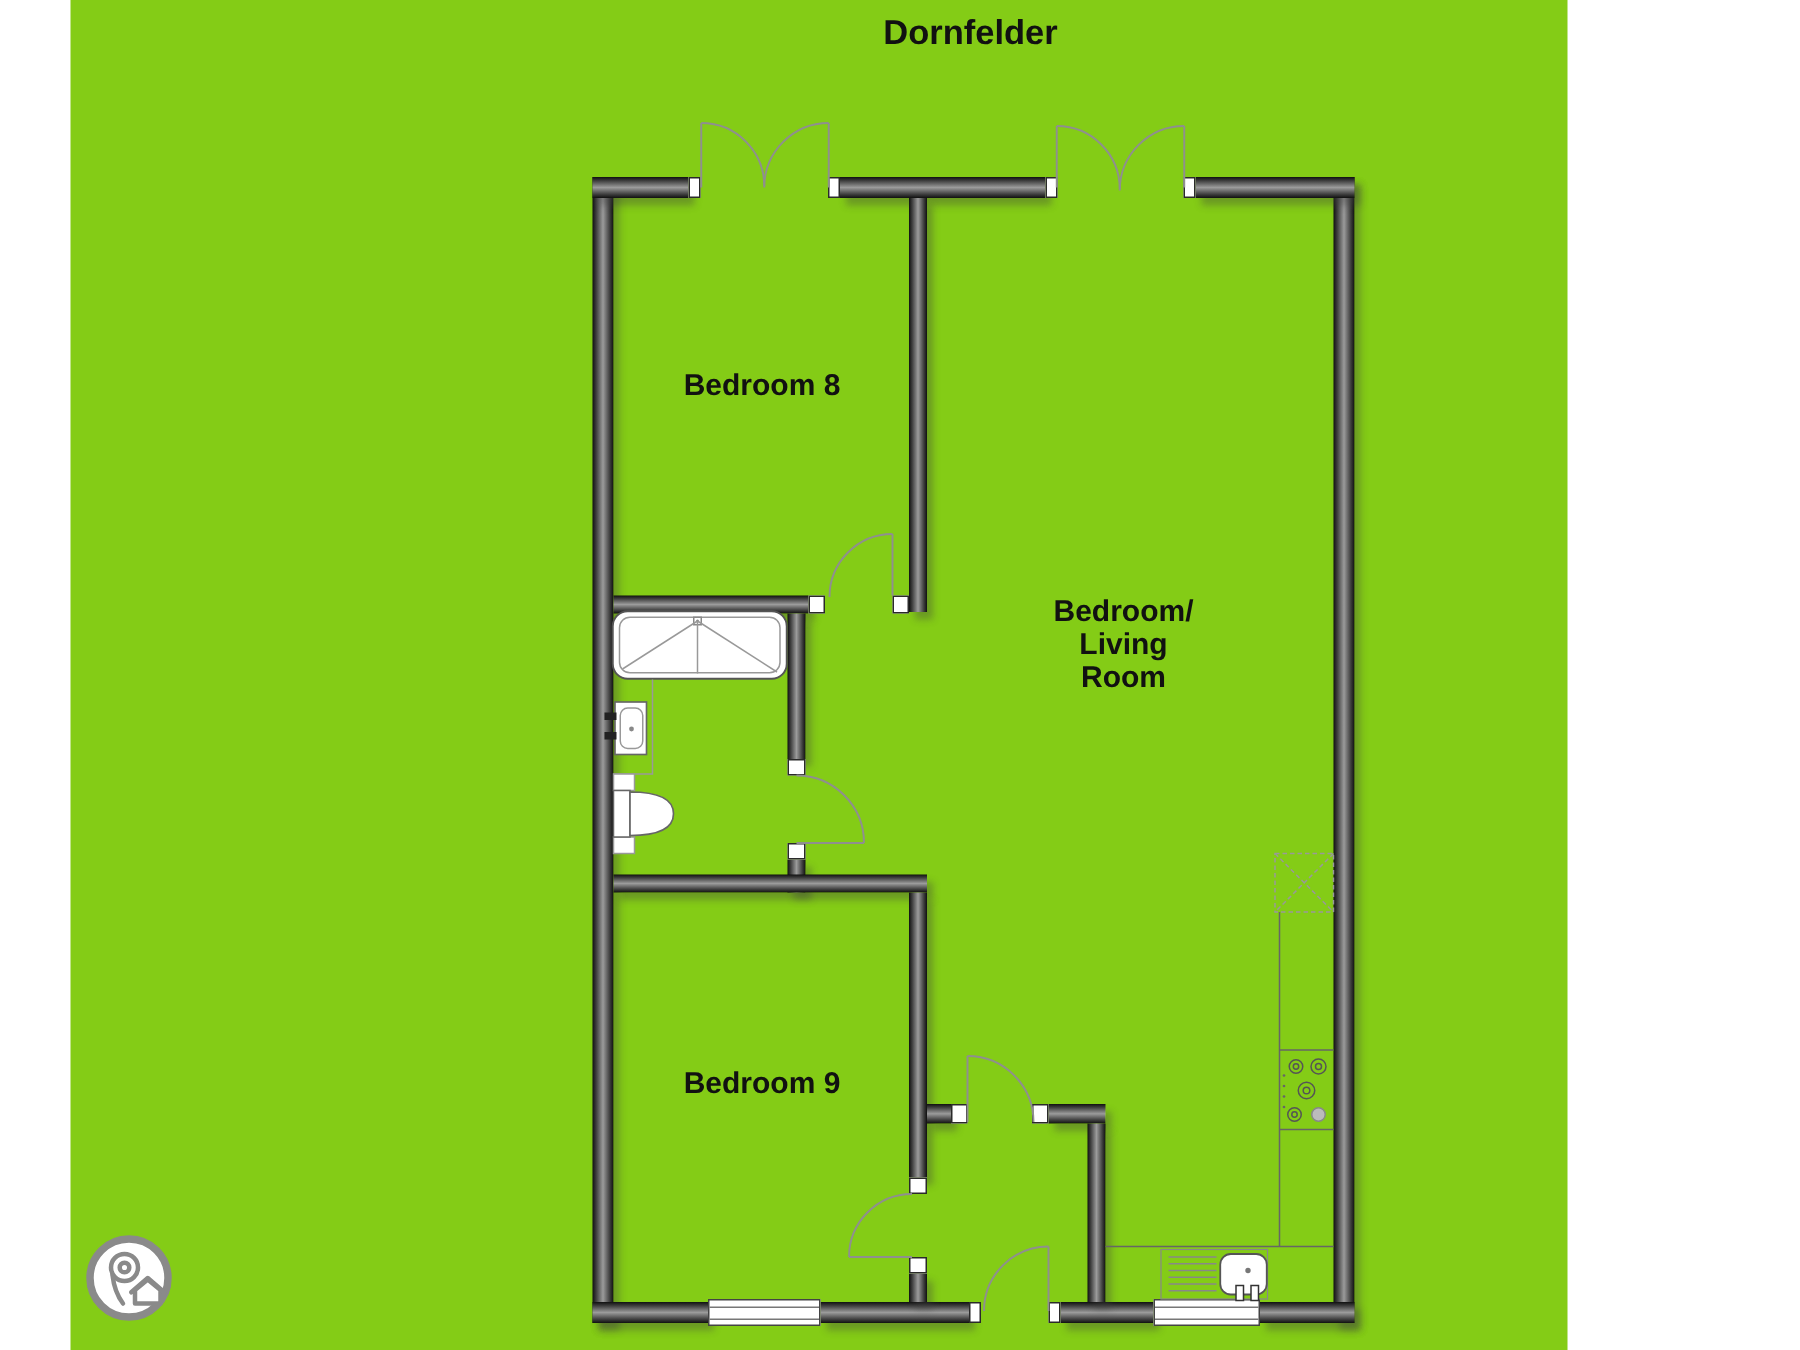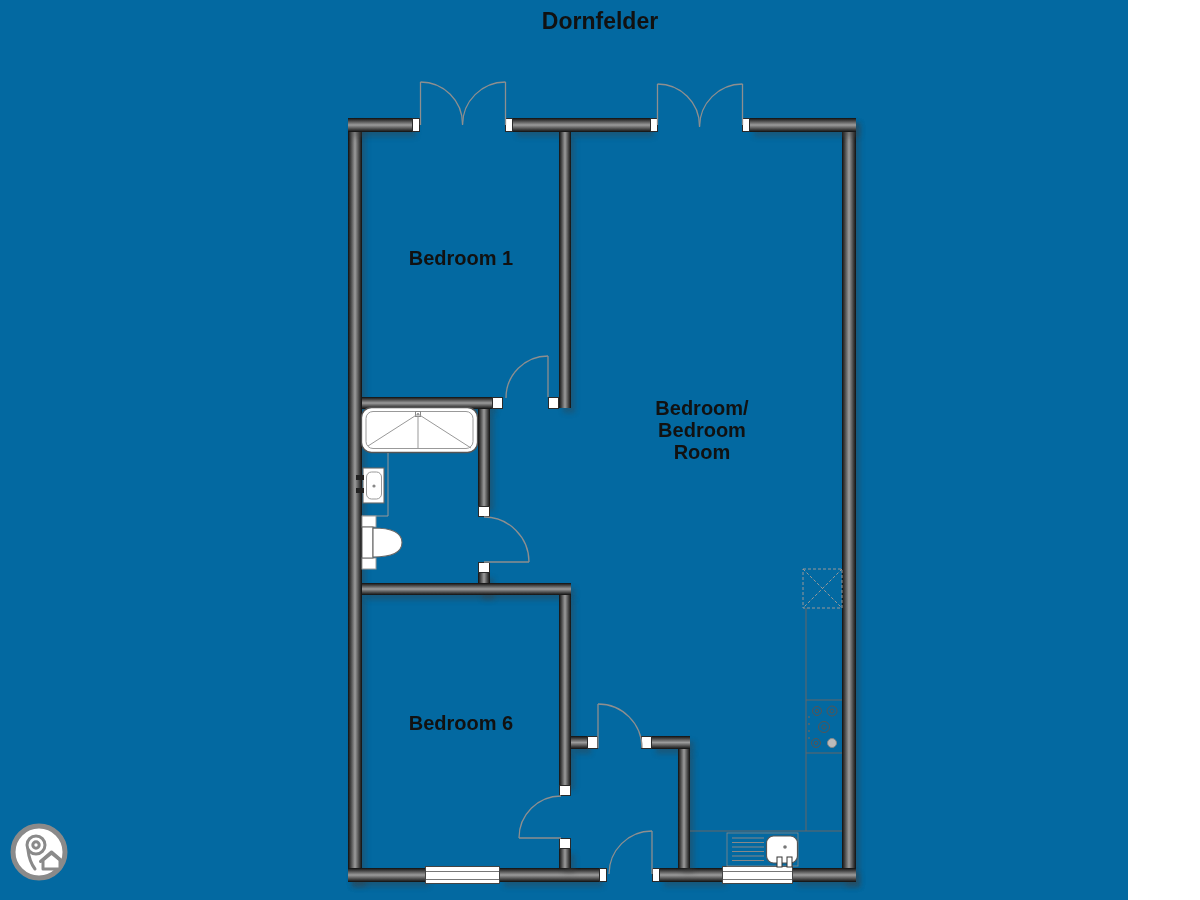--- a/index.html
+++ b/index.html
@@ -1,17 +1,17 @@
 <!DOCTYPE html>
 <html><head>
 <meta charset="utf-8">
 <style>
   html,body{margin:0;padding:0;background:#fff;}
-  #canvas{position:relative;width:1128px;height:900px;background:#0369a1;overflow:hidden;
-          font-family:"Liberation Sans", sans-serif;color:#111;}
+  #canvas{position:relative;width:998px;height:900px;background:#84cc16;overflow:hidden;
+          font-family:"Liberation Sans", sans-serif;color:#111;margin-left:47px;}
   .hdr{position:absolute;left:0;top:8px;width:1200px;text-align:center;}
   .hdr h1{margin:0;font-size:23px;font-weight:bold;color:#111;}
   .hdr .sub{margin-top:3px;font-size:13.5px;color:#111;}
   .wall{position:absolute;box-shadow:4px 5px 5px rgba(60,60,60,.35);}
   .wall.h{background:linear-gradient(to bottom,#101010 0%,#3f3f3f 18%,#9b9b9b 50%,#3f3f3f 82%,#101010 100%);}
   .wall.v{background:linear-gradient(to right,#101010 0%,#3f3f3f 18%,#9b9b9b 50%,#3f3f3f 82%,#101010 100%);}
   .jamb{position:absolute;background:#fff;border:1px solid #2a2a2a;box-sizing:border-box;z-index:4;}
   .window{position:absolute;background:#fff;border:1px solid #444;box-sizing:border-box;z-index:4;
           display:flex;align-items:center;}
   .window .pane{width:100%;height:7px;border-top:1px solid #777;border-bottom:1px solid #777;}
@@ -178,25 +178,25 @@
           <path d="M732,856 L764,856"></path>
           <path d="M732,860.5 L764,860.5"></path>
       </g>
       <rect x="766.5" y="836" width="31" height="27" rx="7" fill="#fff" stroke="#555" stroke-width="1.2"></rect>
       <circle cx="785" cy="847" r="1.8" fill="#777"></circle>
       <rect x="777" y="857" width="5" height="10" fill="#fff" stroke="#333" stroke-width="1"></rect>
       <rect x="787" y="857" width="5" height="10" fill="#fff" stroke="#333" stroke-width="1"></rect>
     </g>
   </svg>
 
-  <div class="room-label" style="left:461px;top:258px;">Bedroom 1</div>
-  <div class="room-label" style="left:461px;top:723px;">Bedroom 6</div>
+  <div class="room-label" style="left:461px;top:258px;">Bedroom 8</div>
+  <div class="room-label" style="left:461px;top:723px;">Bedroom 9</div>
   <div class="room-label multi" style="left:702px;top:430px;">
     <span>Bedroom/</span><br>
-    <span>Bedroom</span><br>
+    <span>Living</span><br>
     <span>Room</span>
   </div>
 
   <svg class="logo" width="68" height="68" viewBox="0 0 68 68">
     <circle cx="31" cy="31" r="26" fill="#fff" stroke="#8a8a8a" stroke-width="5"></circle>
     <g fill="#fff" stroke="#8a8a8a" stroke-width="3" stroke-linejoin="round" stroke-linecap="round">
       <circle cx="28" cy="24" r="9"></circle>
       <circle cx="28" cy="24" r="3.2"></circle>
       <path d="M20,29 C21,38 24,44 27,48" fill="none"></path>
       <path d="M35,48 L35,39 L43.5,32 L52,39 L52,48 Z"></path>

